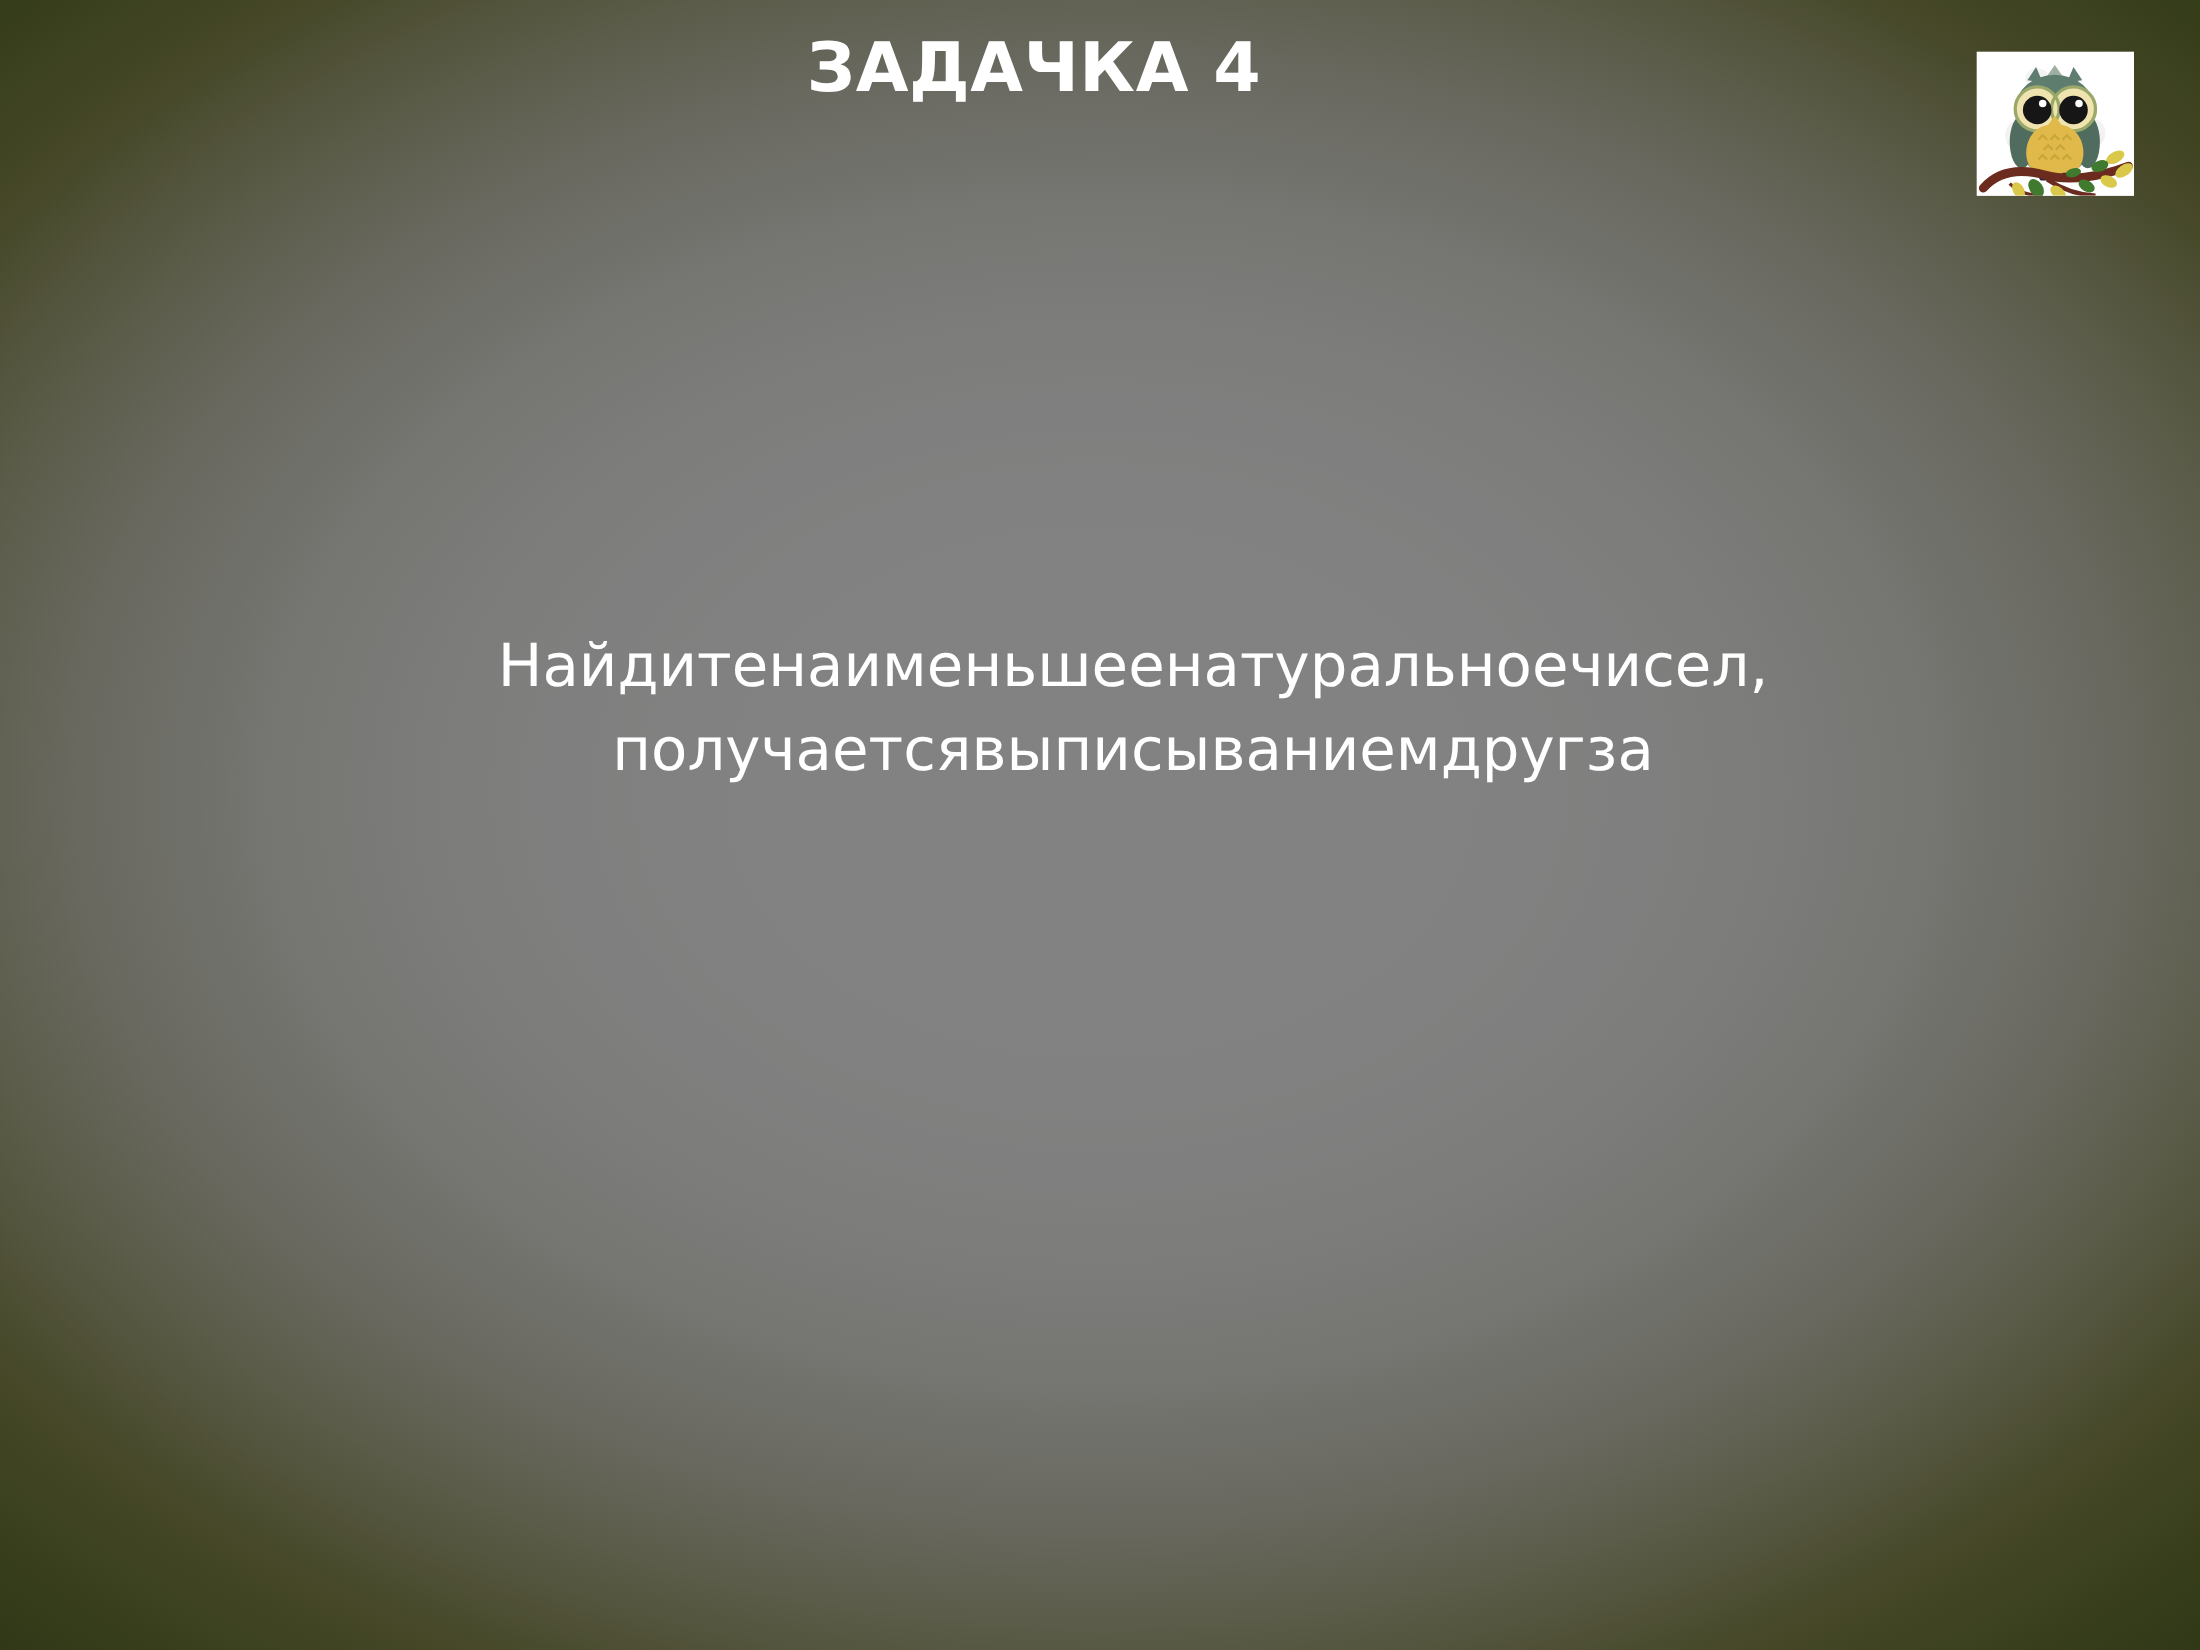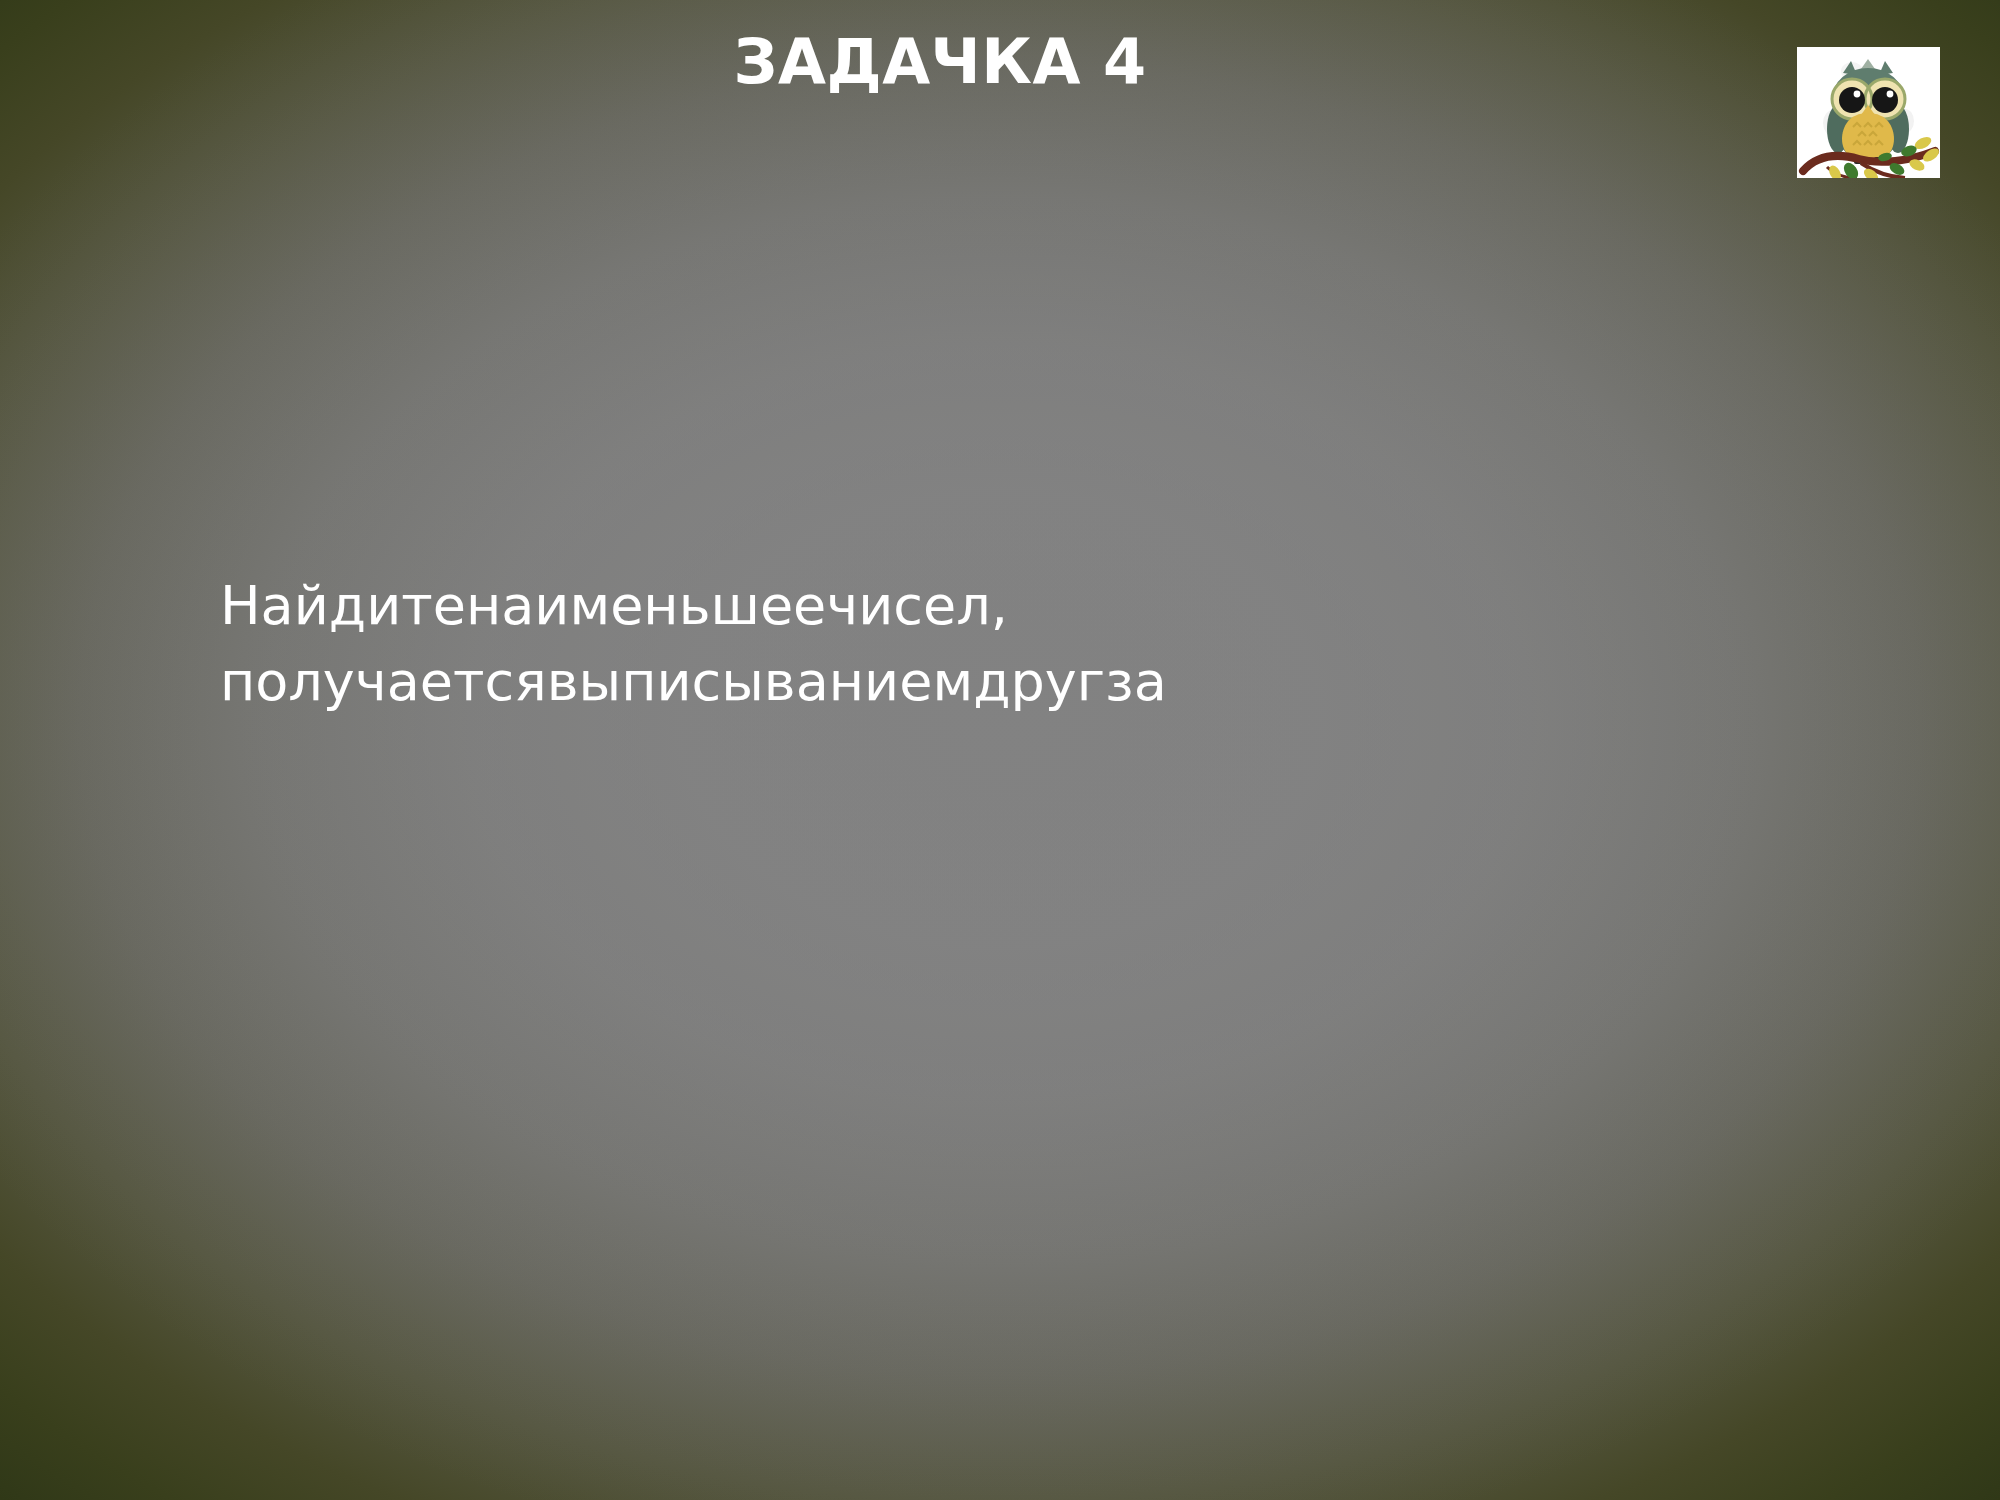--- a/index.html
+++ b/index.html
@@ -80,21 +80,21 @@
     line-height: 1.40;
     text-align: justify;
     text-justify: inter-word;
   }
   .body-text .line {
     display: block;
     white-space: nowrap;
   }
   .body-text .line.just {
     display: flex;
-    justify-content: flex-start;
+    justify-content: center;
     white-space: nowrap;
     margin-left: 20px;
   }
 </style>
 </head>
 <body>
 
 <div class="slide">
   <div class="slide-bg"></div>
   <div class="slide-bg-tint"></div>
@@ -160,20 +160,21 @@
       <ellipse cx="38" cy="126" rx="8" ry="5" transform="rotate(60 38 126)" fill="#d9c84a"></ellipse>
       <ellipse cx="74" cy="128" rx="8" ry="5" transform="rotate(38 74 128)" fill="#d9c84a"></ellipse>
       <ellipse cx="88" cy="110" rx="7" ry="4" transform="rotate(-15 88 110)" fill="#3f7a2e"></ellipse>
     </svg>
   </div>
 
   <div class="body-text">
     <span class="line just">
       <span>Найдите</span>
       <span>наименьшее</span>
+      <span>натуральное</span>
       <span>чисел,</span>
     </span>
     <span class="line just">
       <span>получается</span>
       <span>выписыванием</span>
       <span>друг</span>
       <span>за</span>
     </span>
   </div>
 </div>

